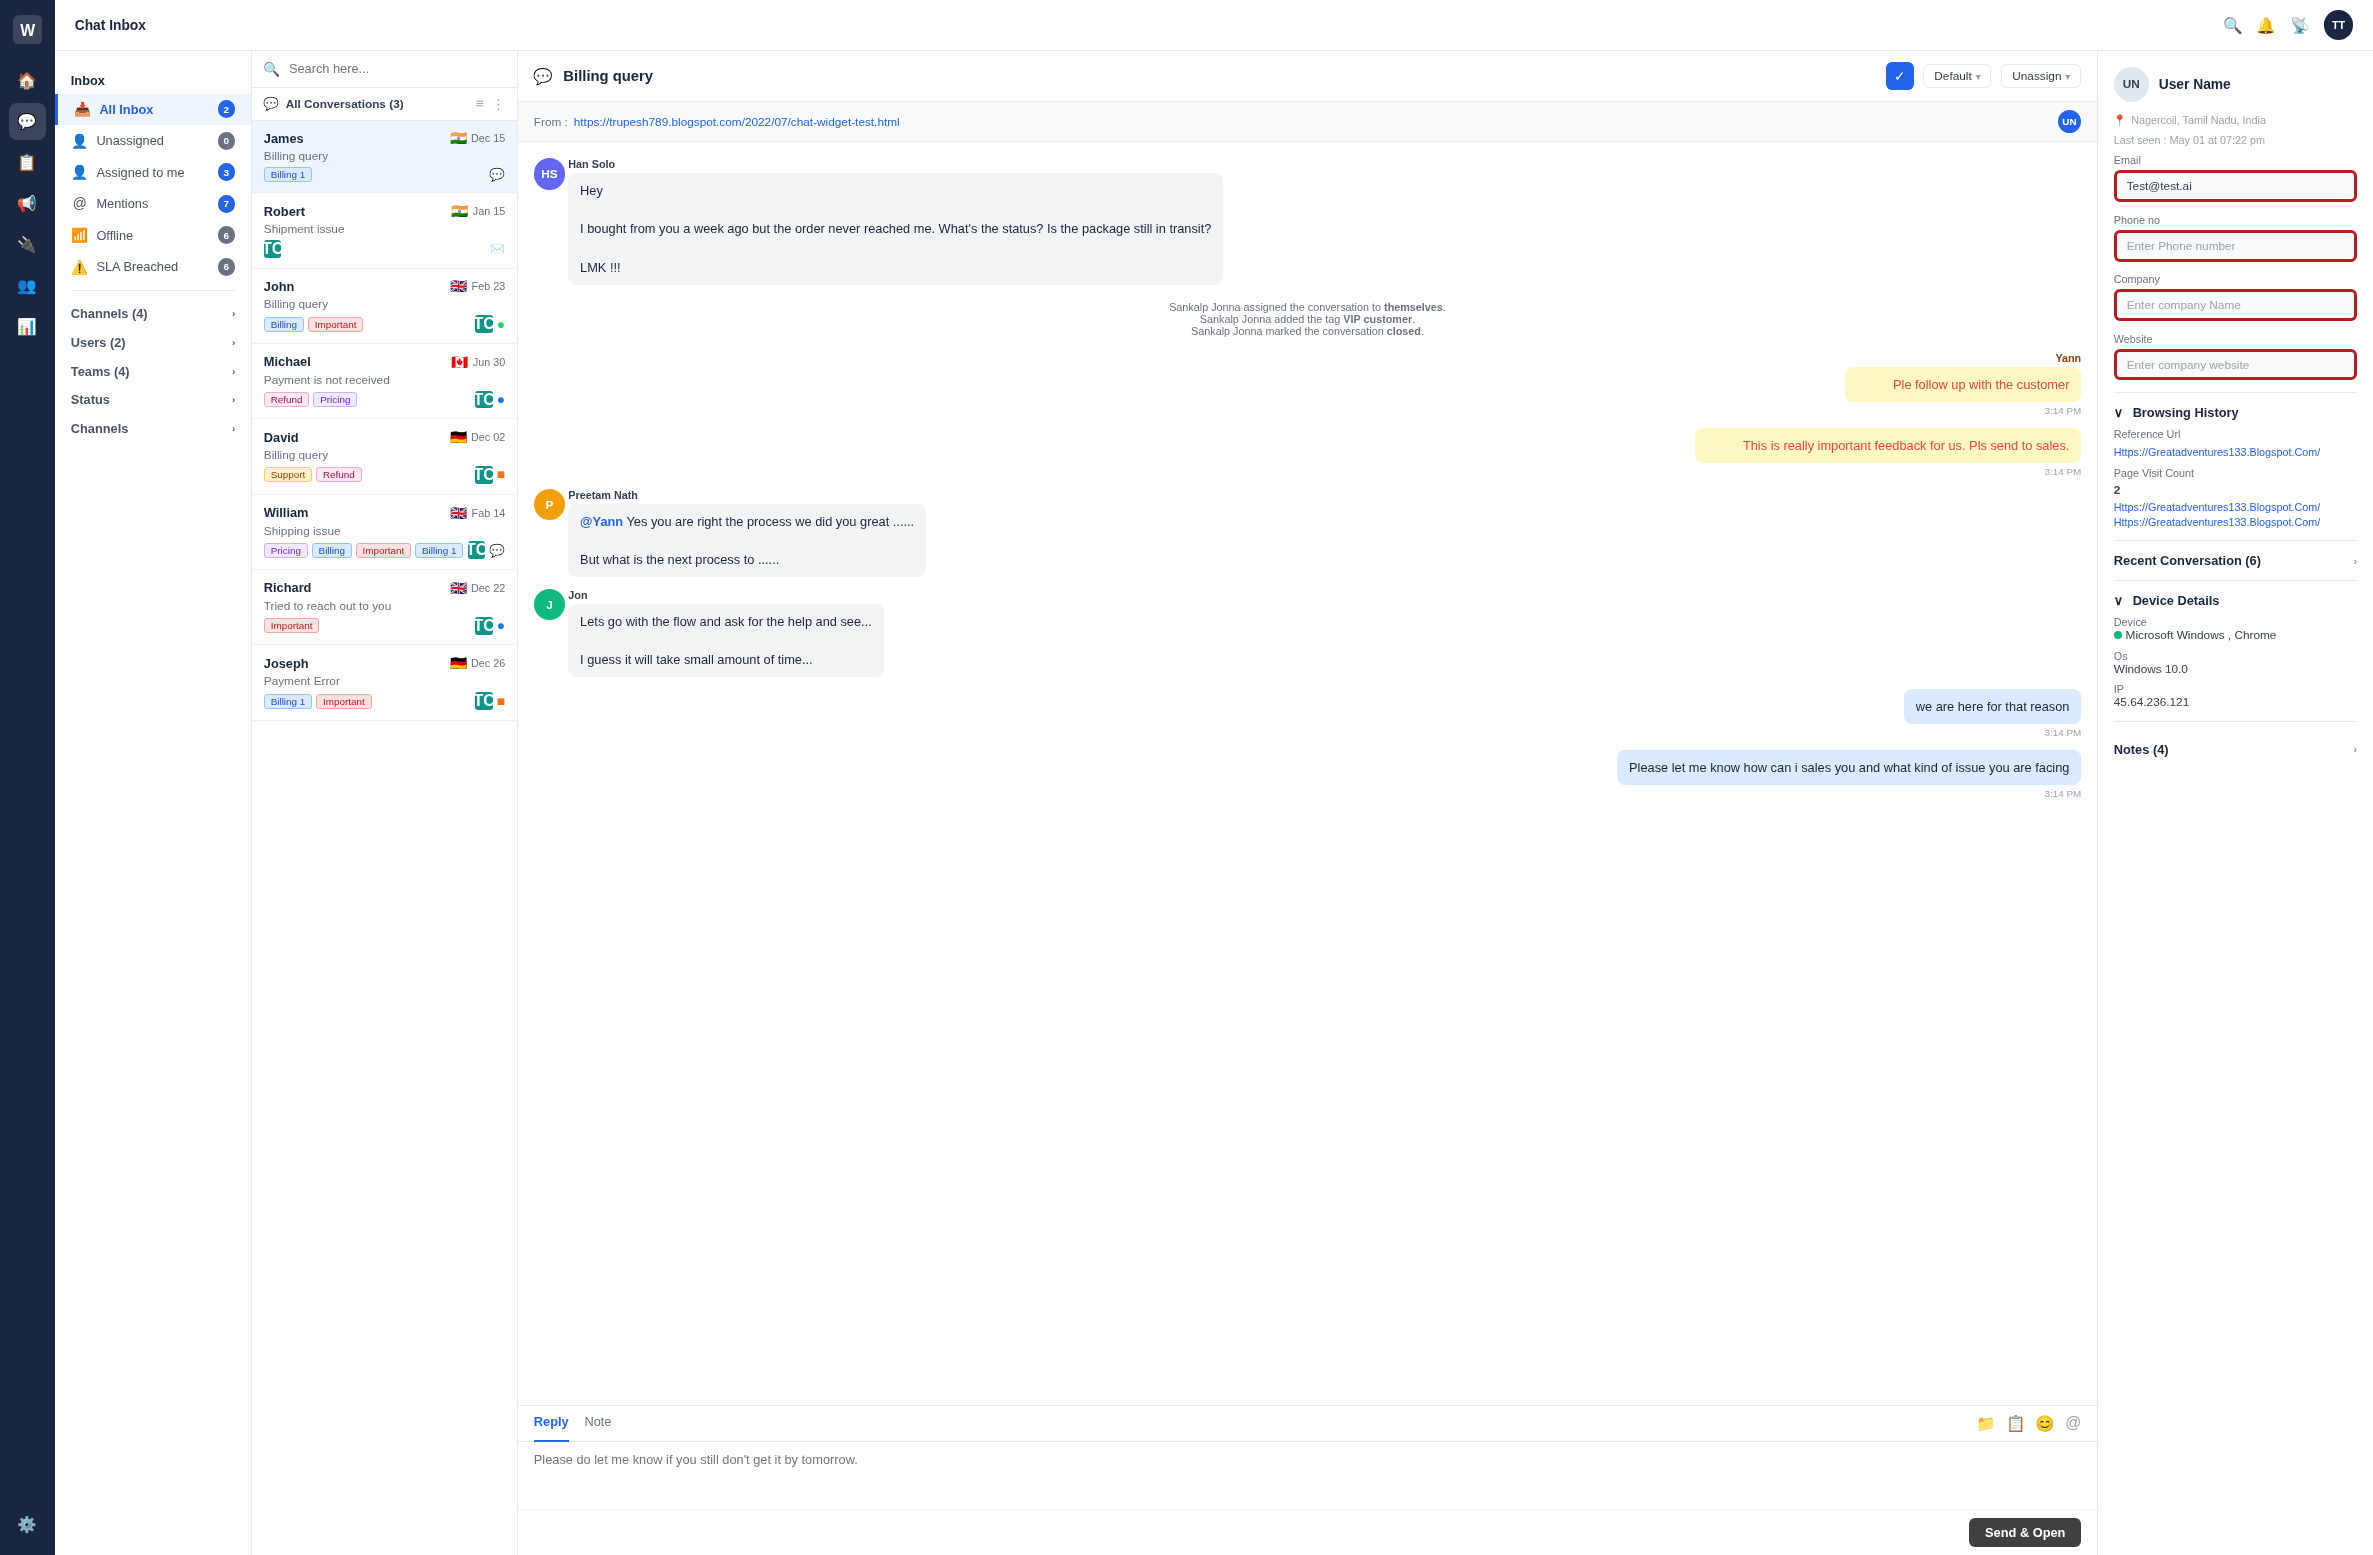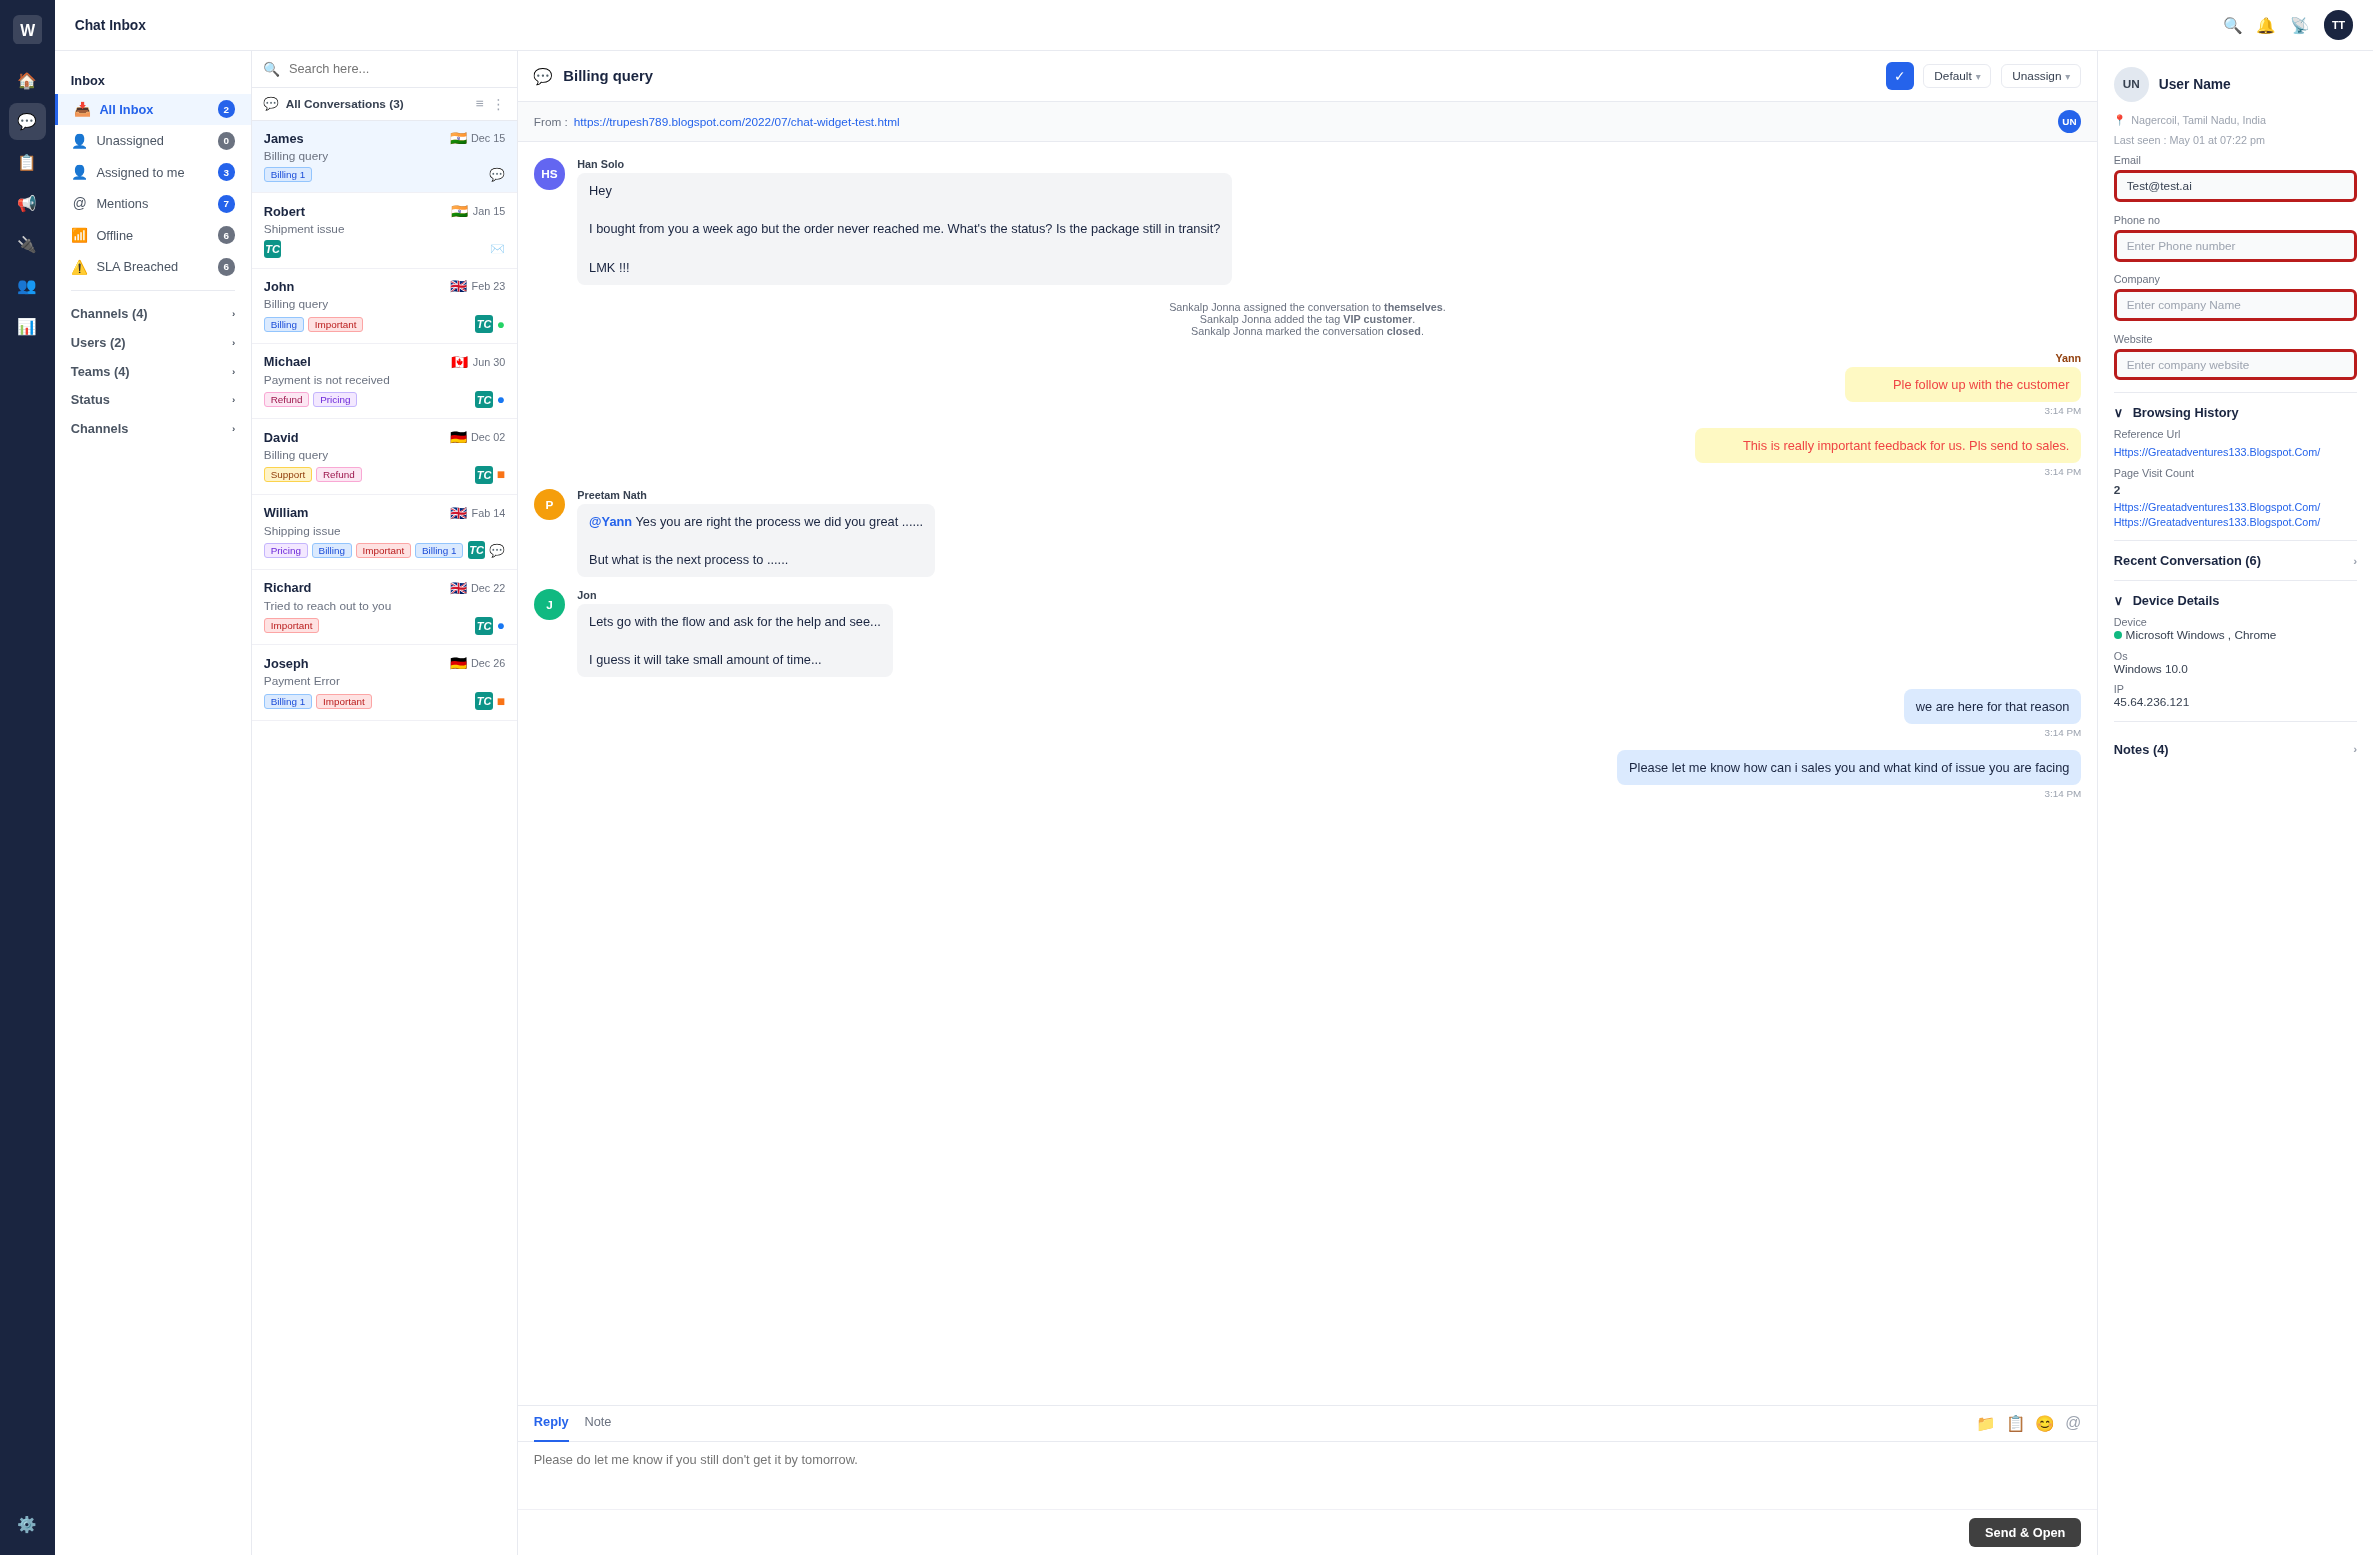--- a/index.html
+++ b/index.html
@@ -95,21 +95,21 @@
     .conv-item .conv-subject { font-size: 11.8px; color: #6b7280; margin-bottom: 3.9px; }
     .conv-item .tags { display: flex; gap: 3.9px; flex-wrap: wrap; align-items: center; }
     .tag {
       font-size: 9.9px; padding: 1px 5.9px; border-radius: 3px; font-weight: 500;
     }
     .tag.billing { background: #dbeafe; color: #1d4ed8; border: 1px solid #93c5fd; }
     .tag.important { background: #fee2e2; color: #b91c1c; border: 1px solid #fca5a5; }
     .tag.support { background: #fef3c7; color: #92400e; border: 1px solid #fcd34d; }
     .tag.refund { background: #fce7f3; color: #9d174d; border: 1px solid #f9a8d4; }
     .tag.pricing { background: #f3e8ff; color: #6d28d9; border: 1px solid #c4b5fd; }
-    .icon-indicator { width: 17.7px; height: 17.7px; border-radius: 3px; display: flex; align-items: center; justify-content: center; font-size: 11px; font-weight: 700; color: #fff; font-style: italic; }
+    .icon-indicator { width: 17.7px; height: 17.7px; border-radius: 3px; display: flex; align-items: center; justify-content: center; font-size: 16px; font-weight: 700; color: #fff; }
     .icon-indicator.teal { background: #0d9488; }
     .flag { font-size: 13.8px; }
     .chat-bubble-icon { color: #9ca3af; font-size: 12.8px; }
 
     
     .chat-area { flex: 1; display: flex; flex-direction: column; overflow: hidden; }
 
     .chat-header {
       height: 51px; background: #fff; border-bottom: 1px solid #e8eaf0;
       display: flex; align-items: center; padding: 0 15.8px; gap: 9.9px;
@@ -135,21 +135,21 @@
     .chat-from a { color: #2563eb; text-decoration: none; }
     .un-badge {
       width: 23.6px; height: 23.6px; background: #2563eb; border-radius: 50%;
       display: flex; align-items: center; justify-content: center; color: #fff; font-size: 9.9px; font-weight: 700; margin-left: auto;
     }
 
     .chat-messages {
       flex: 1; overflow-y: auto; padding: 15.8px; display: flex; flex-direction: column; gap: 11.8px; background: #fff;
     }
 
-    .msg-row { display: flex; align-items: flex-start; gap: 12px; }
+    .msg-row { display: flex; align-items: flex-start; gap: 3px; }
     .msg-row.right { justify-content: flex-end; }
     .msg-avatar {
       width: 31.5px; height: 31.5px; border-radius: 50%; display: flex; align-items: center; justify-content: center;
       font-size: 11.8px; font-weight: 700; color: #fff; flex-shrink: 0;
     }
     .msg-avatar.hs { background: #6366f1; }
     .msg-avatar.p { background: #f59e0b; }
     .msg-avatar.j { background: #10b981; }
     .msg-content { max-width: 60%; }
     .msg-sender { font-size: 10.8px; font-weight: 600; color: #374151; margin-bottom: 3px; }

